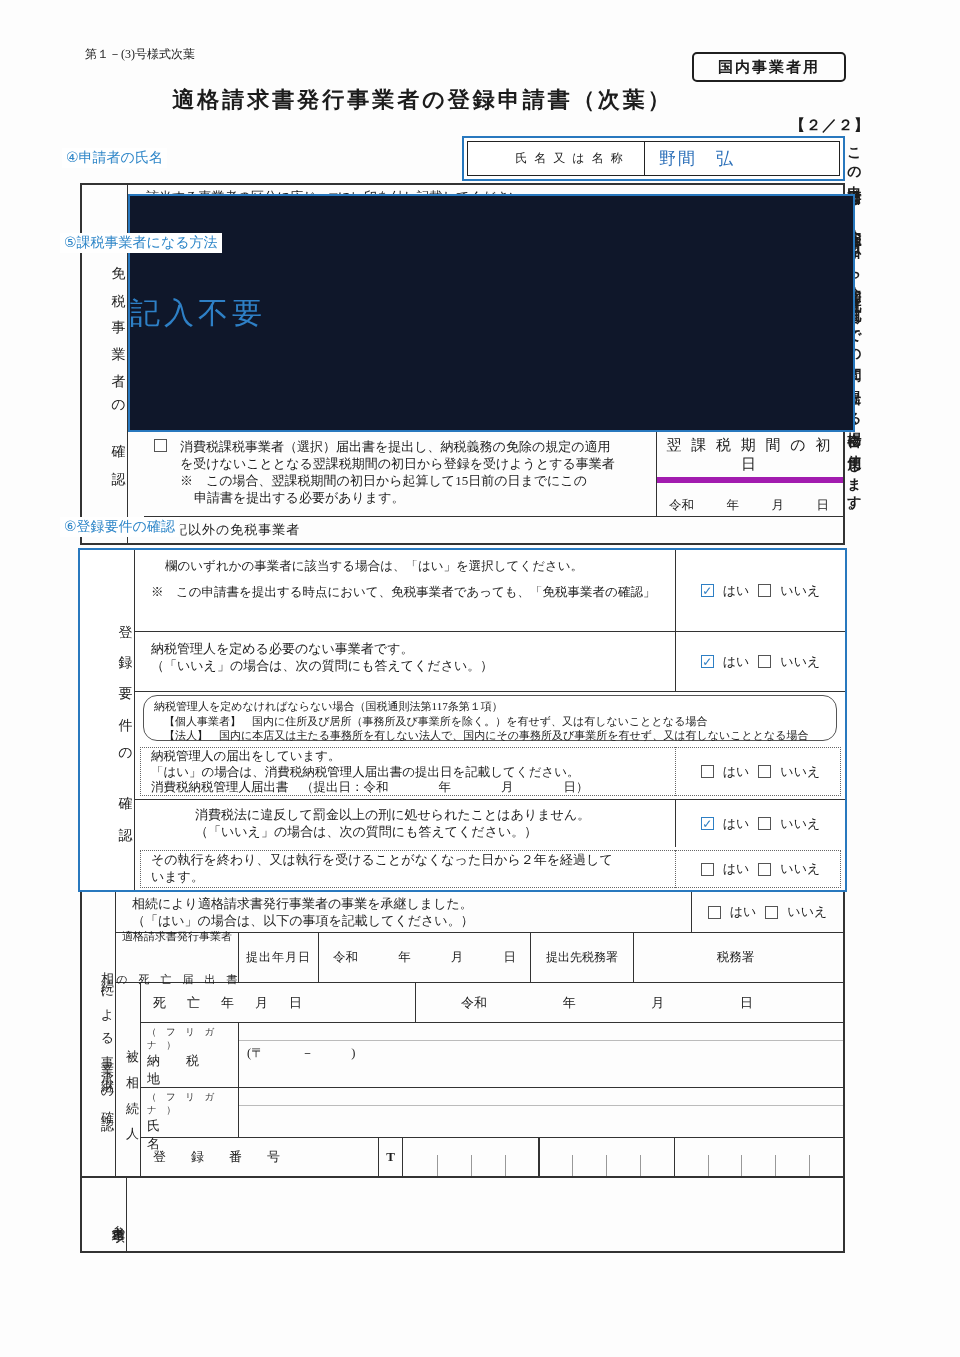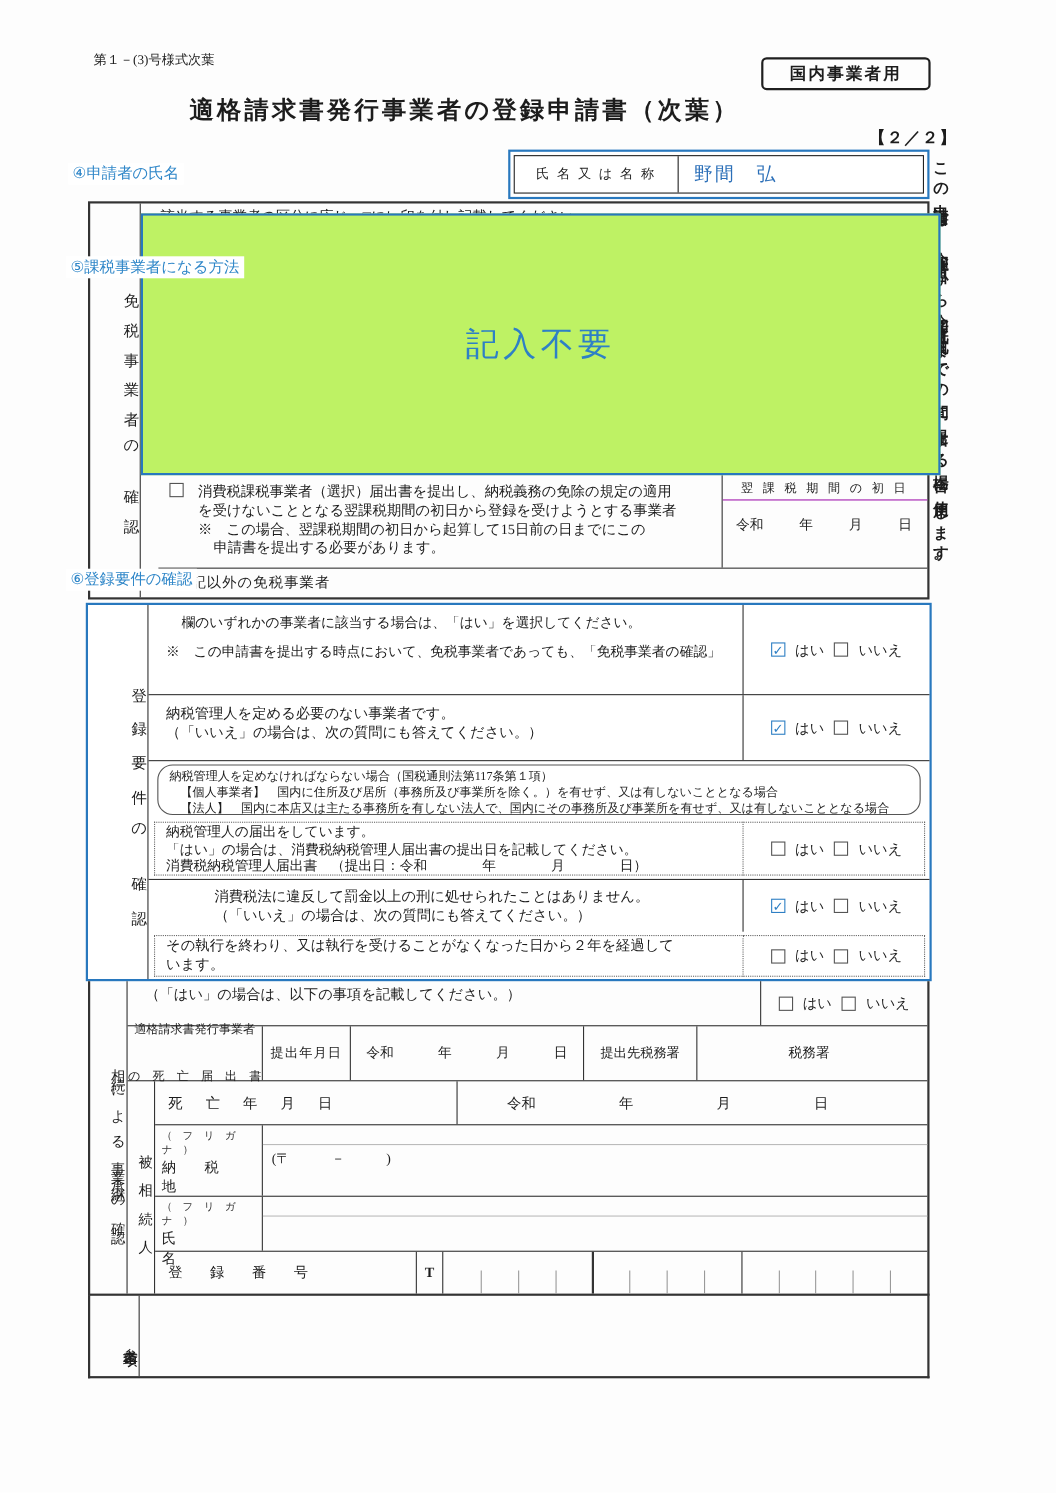--- a/index.html
+++ b/index.html
@@ -8,49 +8,49 @@
   .abs{position:absolute;}
   .sans{font-family:"Liberation Sans","DejaVu Sans",sans-serif;}
   
   .form-code{left:85px;top:46px;font-size:12px;}
   .badge{left:692px;top:52px;width:150px;height:26px;border:2.5px solid #1f1f1f;border-radius:5px;
          font-weight:bold;font-size:15px;display:flex;align-items:center;justify-content:center;letter-spacing:2px;}
   .title{left:0;right:115px;top:85px;text-align:center;font-size:22px;font-weight:bold;letter-spacing:3px;}
   .page-num{left:790px;top:116px;font-size:15px;font-weight:bold;letter-spacing:1px;}
   
   .name-outline{left:462px;top:136px;width:383px;height:45px;border:2.5px solid #2878be;background:#fff;box-sizing:border-box;}
-  .name-box{position:absolute;left:3px;top:3px;right:3px;bottom:3px;border:1.5px solid #222;display:flex;}
+  .name-box{position:absolute;left:3px;top:3px;right:3px;bottom:3px;border:1.5px solid #222;display:flex;padding-left:28px;}
   .name-label{width:148px;border-right:1.5px solid #222;display:flex;align-items:center;justify-content:center;
               font-size:12px;letter-spacing:2px;}
   .name-value{flex:1;display:flex;align-items:center;padding-left:14px;font-size:17px;color:#2b6fb8;letter-spacing:2px;}
   
   .side-note{left:844px;top:138px;height:800px;width:20px;writing-mode:vertical-rl;text-orientation:upright;
              font-weight:bold;font-size:14px;letter-spacing:2.5px;line-height:20px;}
   
   .ann{background:#fff;padding:1px 4px;font-size:14px;color:#2e86c8;z-index:30;white-space:nowrap;}
   .ann4{left:62px;top:148px;}
   .ann5{left:60px;top:233px;}
   .ann6{left:60px;top:517px;}
   
   .vlab{writing-mode:vertical-rl;text-orientation:upright;}
   .sec{box-sizing:border-box;background:transparent;}
   .sec1{left:80px;top:183px;width:765px;height:362px;border:2px solid #333;}
   .col-exempt{position:absolute;left:0;top:0;bottom:0;width:46px;border-right:1.5px solid #333;
               display:flex;justify-content:center;padding-top:14px;box-sizing:border-box;
               font-size:14px;letter-spacing:27px;line-height:18px;}
   .instr{position:absolute;left:64px;top:3px;font-size:13px;}
-  .grayveil{position:absolute;left:46px;top:9px;width:727px;height:238px;background:#bef264;
-            border:2.5px solid #2878be;box-sizing:border-box;display:flex;align-items:center;justify-content:center;z-index:10;}
+  .grayveil{position:absolute;left:46px;top:9px;width:727px;height:238px;background:#0f172a;
+            border:2.5px solid #2878be;box-sizing:border-box;display:flex;align-items:center;justify-content:flex-start;z-index:10;}
   .fill-not{font-size:30px;color:#2e80c6;letter-spacing:4px;}
   .opt2{position:absolute;left:62px;top:247px;right:0;height:85px;border-bottom:1.5px solid #333;box-sizing:border-box;}
   .opt2-cb{position:absolute;left:10px;top:7px;}
   .opt2-text{position:absolute;left:36px;top:6px;font-size:13px;line-height:17px;}
   .opt2-note{padding-left:14px;}
   .nextcell{position:absolute;right:0;top:0;bottom:0;width:187px;border-left:1.5px solid #333;box-sizing:border-box;}
-  .nexthead{text-align:center;font-size:11px;letter-spacing:3px;padding-top:4px;border-bottom:1px solid #a21caf;padding-bottom:3px;}
+  .nexthead{text-align:center;font-size:15px;letter-spacing:3px;padding-top:4px;border-bottom:6px solid #a21caf;padding-bottom:3px;}
   .nextdate{display:flex;justify-content:space-between;padding:14px 14px 0 12px;font-size:12.5px;}
   .otherline{left:160px;top:521px;font-size:13px;z-index:5;letter-spacing:1px;}
   
   .sec2{left:78px;top:548px;width:769px;height:344px;border:2.5px solid #2878be;background:#fff;}
   .col-req{position:absolute;left:0;top:0;bottom:0;width:55px;border-right:1.5px solid #333;
            display:flex;justify-content:center;padding-top:20px;box-sizing:border-box;
            font-size:14px;letter-spacing:31px;line-height:18px;}
   .rrow{position:absolute;left:55px;right:0;box-sizing:border-box;}
   .rtext{position:absolute;left:16px;top:0;right:178px;font-size:13px;line-height:17px;padding-top:8px;}
   .rnote{font-size:12.5px;}
@@ -234,20 +234,21 @@
         <span>いいえ</span>
       </div>
     </div>
   </div>
 
   <div class="abs sec sec3">
     <div class="vlab col-suc">相続による事業承継の確認</div>
 
     <div class="srow1">
       <div class="rtext">
+        <div>相続により適格請求書発行事業者の事業を承継しました。</div>
         <div>（「はい」の場合は、以下の事項を記載してください。）</div>
       </div>
       <div class="cbcell">
         <span class="cbx"></span>
         <span>はい</span>
         <span class="cbx"></span>
         <span>いいえ</span>
       </div>
     </div>
 

